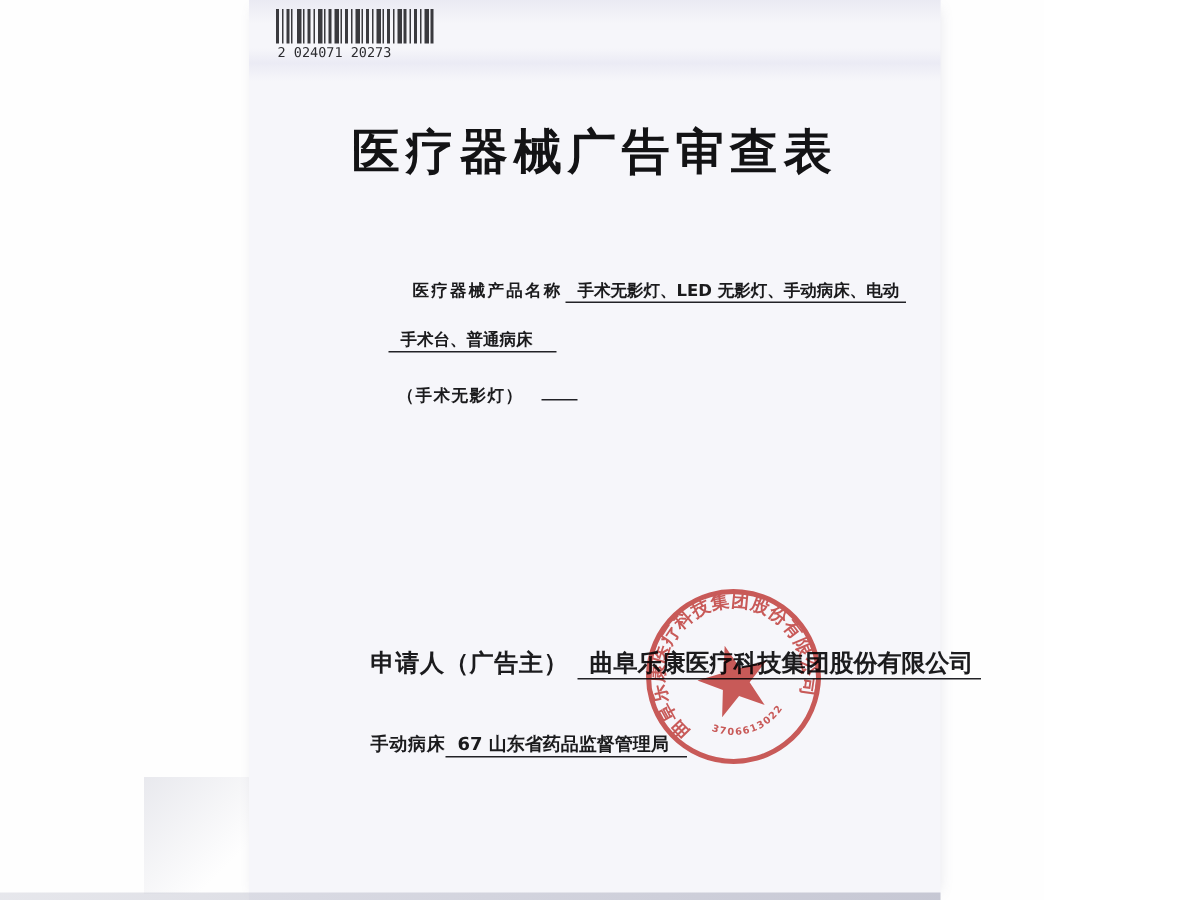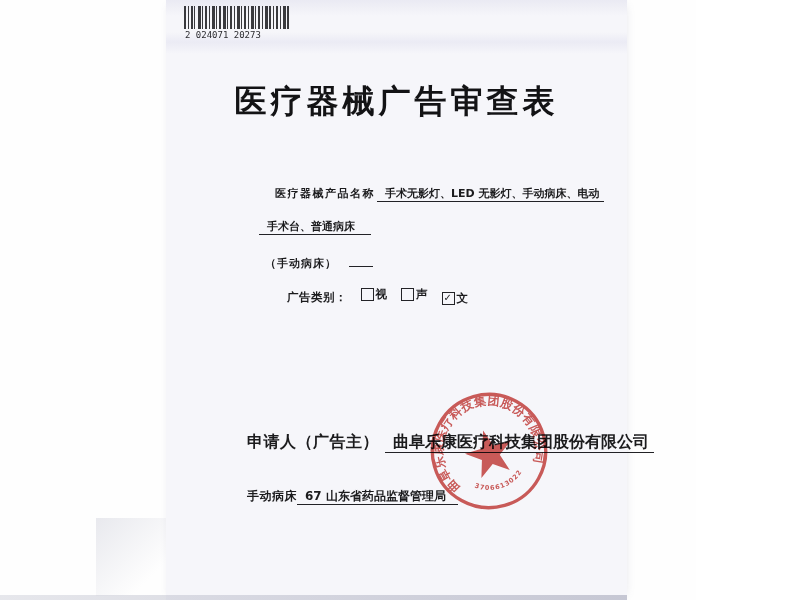--- a/index.html
+++ b/index.html
@@ -98,38 +98,23 @@
     <div class="title">医疗器械广告审查表</div>
 
     <div class="line l1">
       <span class="lbl">医疗器械产品名称</span><span class="ul fv">手术无影灯、LED 无影灯、手动病床、电动</span>
     </div>
     <div class="line l2">
       <span class="ul fv">手术台、普通病床</span>
     </div>
 
     <div class="line l3">
-      <span>（手动病床）</span><span class="ul blank"></span>
+      <span>（手术无影灯）</span><span class="ul blank"></span>
     </div>
 
-    <div class="line l4">
-      <span>广告类别：</span>
-      <span class="cb">
-        <span class="box"></span>
-        <span>视</span>
-      </span>
-      <span class="cb">
-        <span class="box"></span>
-        <span>声</span>
-      </span>
-      <span class="cb">
-        <span class="box">✓</span>
-        <span>文</span>
-      </span>
-    </div>
 
     <div class="line f1">
       <span>申请人（广告主）</span> <span class="ul fv">曲阜乐康医疗科技集团股份有限公司</span>
     </div>
     <div class="line f3">
       <span>手动病床</span><span class="ul fv">67 山东省药品监督管理局</span>
     </div>
   </div>
 
   <svg class="stamp" viewBox="0 0 140 140">

